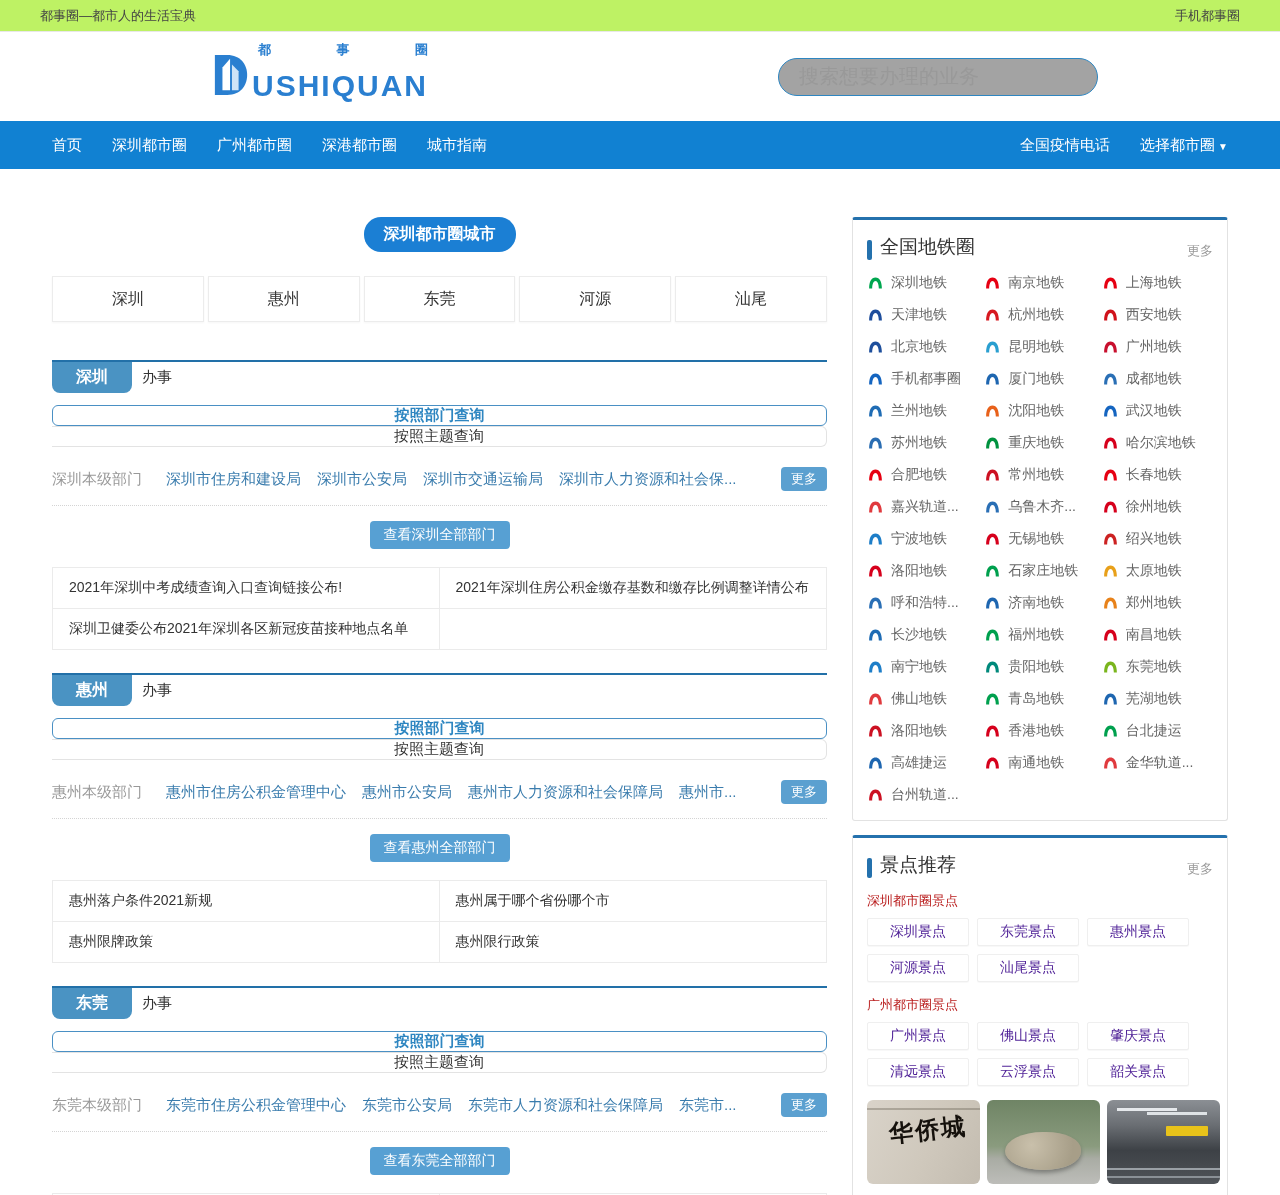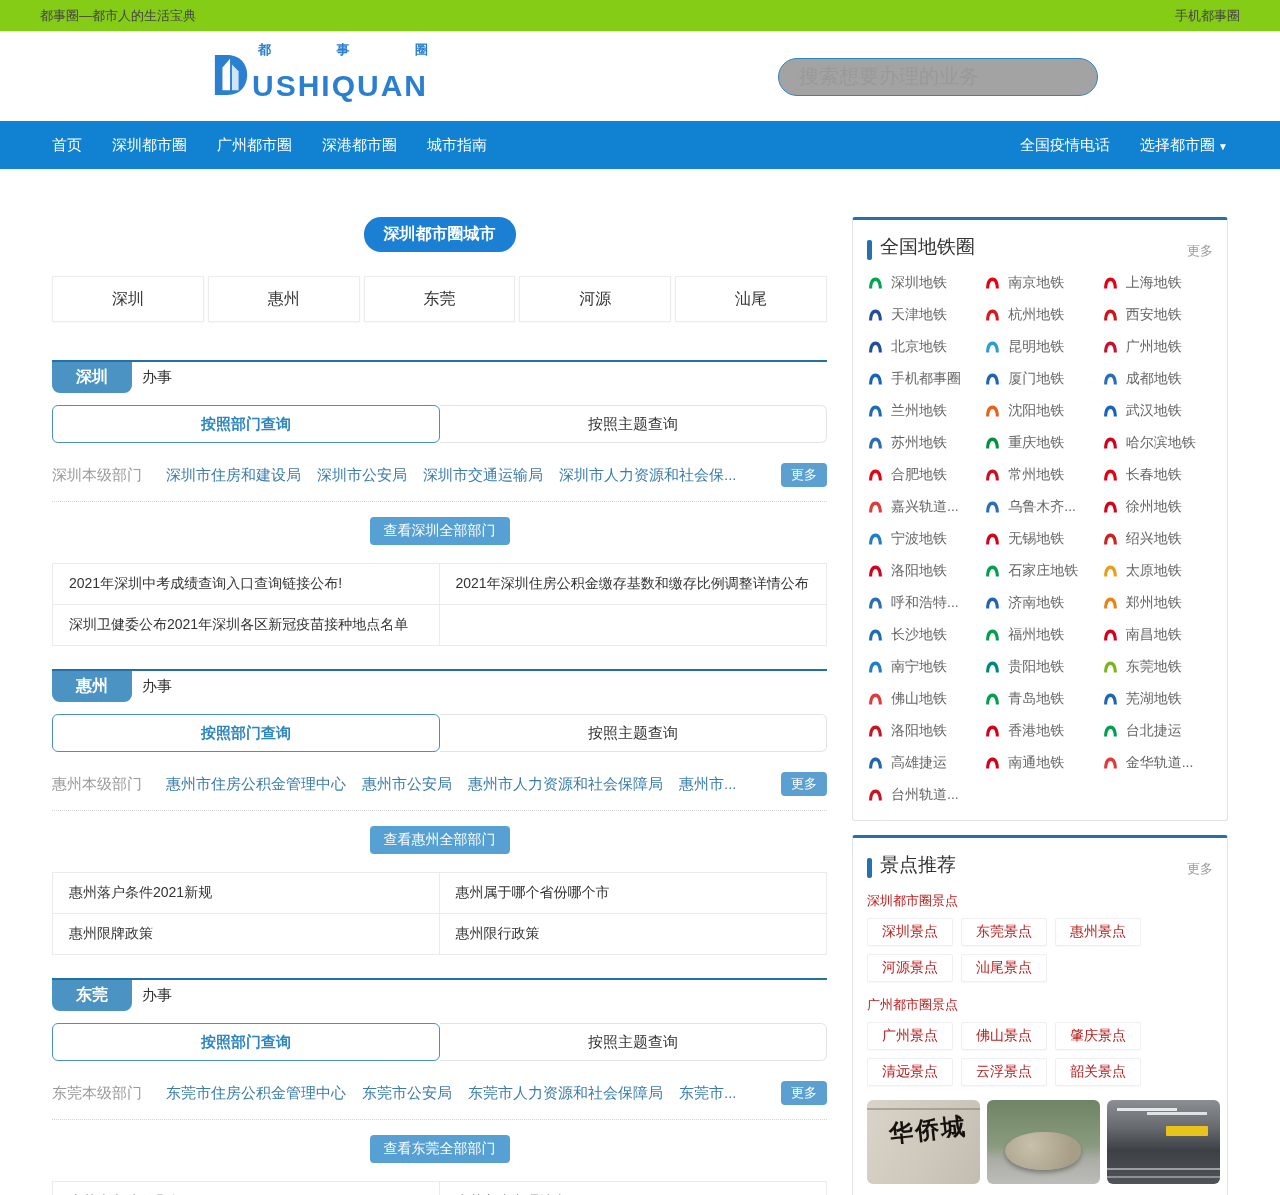--- a/index.html
+++ b/index.html
@@ -1,21 +1,21 @@
 <!DOCTYPE html>
 <html lang="zh"><head>
 <meta charset="utf-8">
 <style>
   * { margin:0; padding:0; box-sizing:border-box; }
   body {
     font-family: "Liberation Sans", "DejaVu Sans", sans-serif;
     background:#fff; color:#333; width:1280px;
   }
   
-  .topbar { height:32px; background:#84cc16; border-bottom:1px solid #e8e8e8;
+  .topbar { height:32px; background:#bef264; border-bottom:1px solid #e8e8e8;
     display:flex; align-items:center; justify-content:space-between; padding:0 40px 0 40px; font-size:13px; color:#444; }
   
   .header { height:89px; background:#fff; display:flex; align-items:center; }
   .header-inner { display:flex; align-items:center; width:100%; padding:0 182px 0 212px; justify-content:space-between; }
   .logo { display:flex; align-items:flex-end; position:relative; cursor:pointer; }
   .logo-rest { font-size:30px; font-weight:bold; color:#2a7fd0; letter-spacing:2px; line-height:1; }
   .logo-chars { position:absolute; top:-12px; left:46px; right:0; display:flex; justify-content:space-between; font-size:13px; color:#2a7fd0; font-weight:bold; }
   .search-pill { width:320px; height:38px; border:1px solid #2e86c1; border-radius:19px; padding:0 20px; font-size:20px; color:#333; outline:none; background:#a3a3a3; }
   .search-pill::placeholder { color:#999; }
   
@@ -32,21 +32,21 @@
   .group-badge { display:inline-block; background:#1b7fd4; color:#fff; font-size:16px; font-weight:bold;
     padding:7px 20px; border-radius:17px; cursor:pointer; }
   .city-cards { display:flex; gap:4px; margin-bottom:38px; }
   .city-card { flex:1; height:46px; background:#fff; border:1px solid #ececec; box-shadow:0 1px 2px rgba(0,0,0,.04);
     display:flex; align-items:center; justify-content:center; font-size:16px; color:#333; cursor:pointer; }
   .city-section { margin-bottom:23px; }
   .sec-head { border-top:2px solid #2270a8; margin-bottom:12px; }
   .sec-badge { display:inline-block; background:#4a93c3; color:#fff; font-size:16px; font-weight:bold;
     padding:5px 24px; border-radius:0 0 8px 8px; }
   .sec-suffix { font-size:15px; color:#333; margin-left:10px; }
-  .tabs { display:flex; margin-bottom:20px; }
+  .tabs { display:flex; margin-bottom:20px;flex-direction:column; }
   .tab { flex:1; height:38px; display:flex; align-items:center; justify-content:center; font-size:15px; cursor:pointer; }
   .tab.active { border:1px solid #4a90c4; border-radius:6px; color:#2e86c1; font-weight:bold; background:#fff; position:relative; z-index:1; }
   .tab.inactive { border:1px solid #e3e3e3; border-left:none; border-radius:0 6px 6px 0; color:#333; background:#fff; }
   .dept-row { display:flex; align-items:center; gap:16px; font-size:15px; white-space:nowrap; }
   .dept-label { color:#999; flex:none; margin-right:8px; }
   .dept-link { color:#3a7cad; text-decoration:none; cursor:pointer; }
   .more-pill { margin-left:auto; background:#5ba0d0; color:#fff; font-size:13px; padding:3px 10px; border-radius:4px; cursor:pointer; }
   .dept-divider { border-bottom:1px dotted #d4d4d4; margin:14px 0 15px 0; }
   .view-all-wrap { text-align:center; margin-bottom:18px; }
   .view-all-btn { display:inline-block; background:#57a0d3; color:#fff; font-size:14px; padding:5px 14px; border-radius:4px; cursor:pointer; }
@@ -62,21 +62,21 @@
   .card-title { font-size:19px; color:#333; }
   .card-more { margin-left:auto; font-size:13px; color:#999; cursor:pointer; }
   .metro-grid { display:grid; grid-template-columns:1fr 1fr 1fr; column-gap:6px; row-gap:14px; }
   .metro-item { display:flex; align-items:flex-end; gap:7px; font-size:14px; color:#666; cursor:pointer;
     overflow:hidden; white-space:nowrap; }
   .metro-item .m-ico { flex:none; width:17px; height:17px; display:inline-flex; }
   .metro-item span.m-name { overflow:hidden; text-overflow:ellipsis; }
   .scenic-group-label { font-size:13px; color:#b91c1c; margin:4px 0 8px 0; }
   .scenic-tags { display:flex; flex-wrap:wrap; gap:8px; margin-bottom:14px; }
   .scenic-tag { border:1px solid #efefef; box-shadow:0 1px 1px rgba(0,0,0,.03); background:#fff; font-size:14px;
-    color:#b91c1c; padding:4px 14px; border-radius:2px; cursor:pointer; }
+    color:#4c1d95; padding:4px 22px; border-radius:2px; cursor:pointer; }
   .scenic-photos { display:flex; gap:7px; margin-top:4px; }
   .photo { width:113px; height:84px; border-radius:6px; overflow:hidden; position:relative; cursor:pointer; flex:none; }
   .photo-1 { background:linear-gradient(115deg,#d9d3c9 0%,#cfc8bc 55%,#c3bcb0 100%); }
   .photo-1 .calli { position:absolute; left:22px; top:14px; font-family:"Liberation Serif","DejaVu Serif",serif;
     font-size:24px; font-weight:bold; color:#15110c; transform:rotate(-6deg); letter-spacing:2px; }
   .photo-1::after { content:""; position:absolute; left:0; top:8px; width:100%; height:2px; background:rgba(120,112,100,.45); }
   .photo-2 { background:linear-gradient(#6f8465 0%,#8a9b7e 55%,#a9aca4 70%,#bdbdb9 100%); }
   .photo-2 .rock { position:absolute; left:18px; top:32px; width:76px; height:38px; border-radius:50% 46% 48% 50%;
     background:radial-gradient(circle at 35% 35%, #c9c0ab, #a79e88 75%); box-shadow:0 3px 4px rgba(0,0,0,.3); }
   .photo-3 { background:linear-gradient(#8b8f94 0%,#6a6e73 30%,#3d4146 60%,#505459 100%); }

